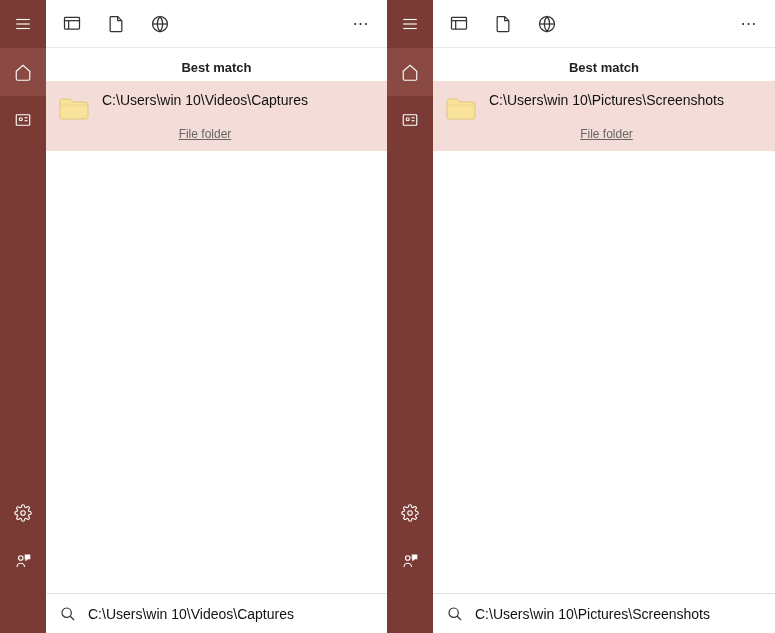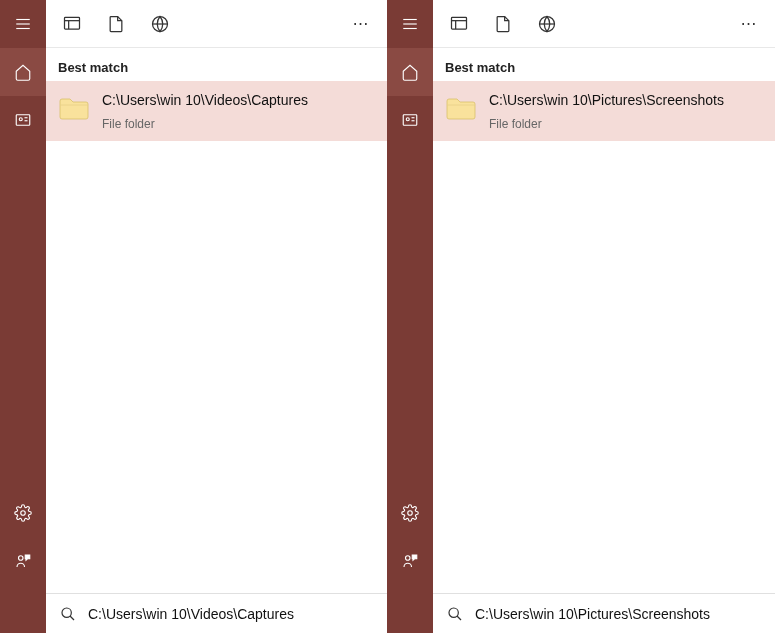--- a/index.html
+++ b/index.html
@@ -138,26 +138,28 @@
     }
     .result-title {
       font-size: 14px;
       color: #111;
       line-height: 1.4;
       word-break: break-all;
     }
     .result-sub {
       font-size: 12px;
       color: #666;
-      margin-top: 6px;
+      margin-top: 16px;
+      text-decoration: underline;
     }
     .results-area {
       flex: 1;
       background: #fff;
       overflow: auto;
+      text-align: center;
     }
     .searchbar {
       height: 40px;
       background: #fff;
       border-top: 1px solid #e0e0e0;
       display: flex;
       align-items: center;
       padding: 0 14px;
     }
     .searchbar svg {

